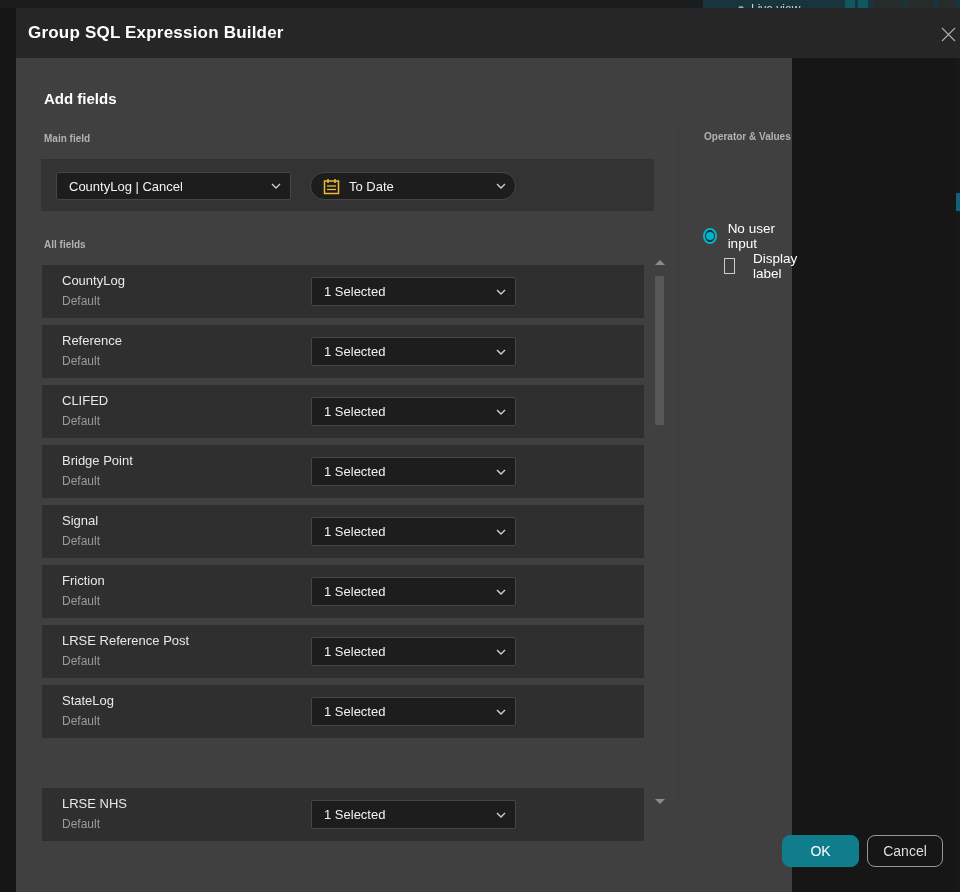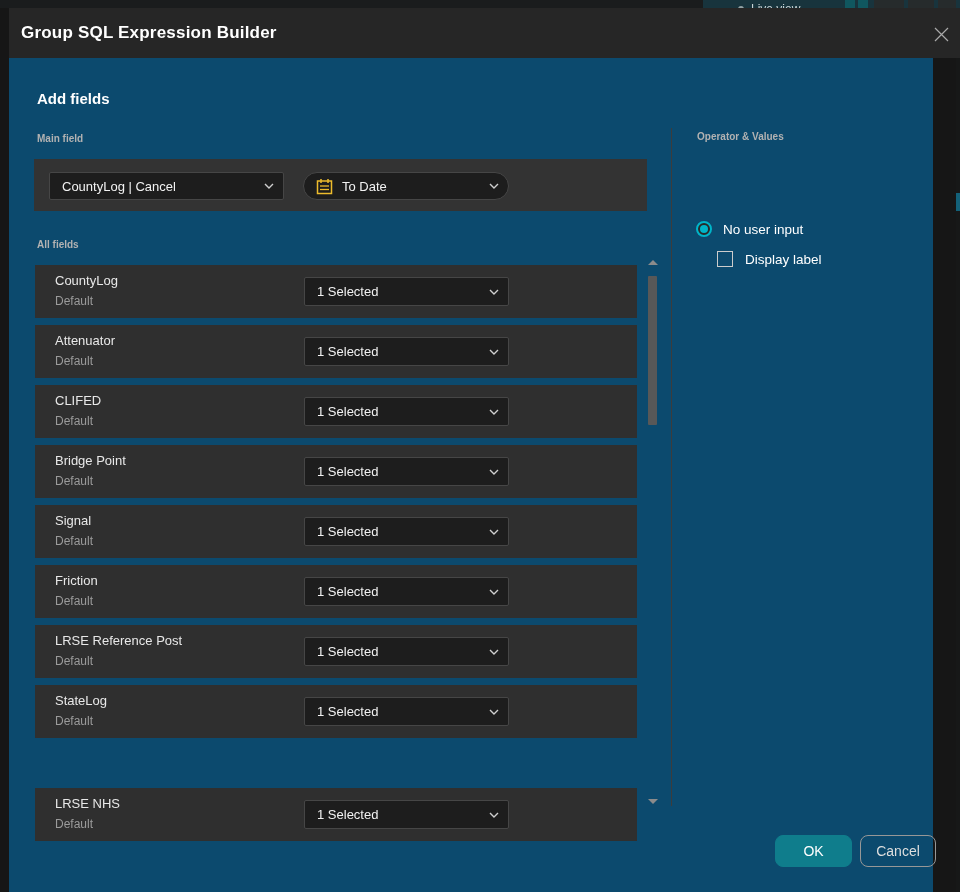--- a/index.html
+++ b/index.html
@@ -13,21 +13,21 @@
              color:#c9d3d5;font-size:12px;}
   #live-view .dot{width:6px;height:6px;border-radius:50%;background:#93a3a6;}
   .strip-box{position:absolute;top:0;height:8px;background:#10575f;}
   .strip-box.dim{background:#262b2c;}
 
   
   #right-strip{position:absolute;right:0;top:8px;width:4px;height:884px;background:#171818;}
   #right-strip .teal-frag{position:absolute;left:0;top:185px;width:4px;height:18px;background:#136179;}
 
   
-  #modal{position:absolute;left:9px;top:8px;width:924px;height:884px;background:#0c4a6e;}
+  #modal{position:absolute;left:16px;top:8px;width:776px;height:884px;background:#404040;}
   #title-bar{position:absolute;left:0;top:0;width:956px;height:50px;background:#262626;}
   #dialog-title{position:absolute;left:12px;top:0;height:50px;display:flex;align-items:center;
                 color:#ffffff;font-size:17px;font-weight:600;letter-spacing:.2px;}
   #close-btn{position:absolute;right:13px;top:15px;width:22px;height:22px;display:flex;align-items:center;
              justify-content:center;color:#a9a9a9;font-size:19px;font-weight:300;cursor:pointer;}
 
   .section-heading{position:absolute;color:#ffffff;font-size:15px;font-weight:700;}
   .group-label{position:absolute;color:#b2b2b2;font-size:10px;font-weight:700;}
 
   #main-band{position:absolute;left:25px;top:151px;width:613px;height:52px;background:#333333;}
@@ -49,21 +49,21 @@
   #scroll-down{top:791px;border-top:5px solid #8b8b8b;}
 
   #v-divider{position:absolute;left:662px;top:120px;width:1px;height:678px;background:#3c3c3c;}
 
   
   #operator-dd{left:686px;top:150px;width:240px;height:27px;}
   #radio-row{position:absolute;left:687px;top:213px;display:flex;align-items:center;gap:11px;cursor:pointer;}
   .radio-outer{width:16px;height:16px;border-radius:50%;border:2px solid #00b5c9;display:flex;align-items:center;justify-content:center;background:#2a2a2a;}
   .radio-inner{width:8px;height:8px;border-radius:50%;background:#00b5c9;}
   #radio-row .lbl, #checkbox-row .lbl{color:#ffffff;font-size:13.5px;}
-  #checkbox-row{position:absolute;left:708px;top:243px;display:flex;align-items:center;gap:12px;cursor:pointer;}
+  #checkbox-row{position:absolute;left:708px;top:243px;display:flex;align-items:center;gap:18px;cursor:pointer;}
   .checkbox-box{width:16px;height:16px;border:1.5px solid #cccccc;background:transparent;}
 
   
   .btn{position:absolute;top:827px;height:32px;display:flex;align-items:center;justify-content:center;
        font-size:14px;border-radius:8px;cursor:pointer;}
   #ok-btn{left:766px;width:77px;background:#0f7d8c;color:#ffffff;border:1px solid #0f7d8c;}
   #cancel-btn{left:851px;width:76px;background:transparent;color:#dedede;border:1px solid #979797;}
 </style>
 </head>
 <body>
@@ -140,21 +140,21 @@
       <span>1 Selected</span>
       <span class="chev">
         <svg width="10" height="6" viewBox="0 0 10 6">
                 <path d="M1 1 L5 5 L9 1" fill="none" stroke="#cfcfcf" stroke-width="1.4"></path>
               </svg>
       </span>
     </div>
   </div>
 
   <div class="field-row" style="top: 317px;">
-    <div class="field-name">Attenuator</div>
+    <div class="field-name">Reference</div>
     <div class="field-sub">Default</div>
     <div class="dropdown" style="left:269px;top:12px;width:205px;height:29px;">
       <span>1 Selected</span>
       <span class="chev">
         <svg width="10" height="6" viewBox="0 0 10 6">
                 <path d="M1 1 L5 5 L9 1" fill="none" stroke="#cfcfcf" stroke-width="1.4"></path>
               </svg>
       </span>
     </div>
   </div>

